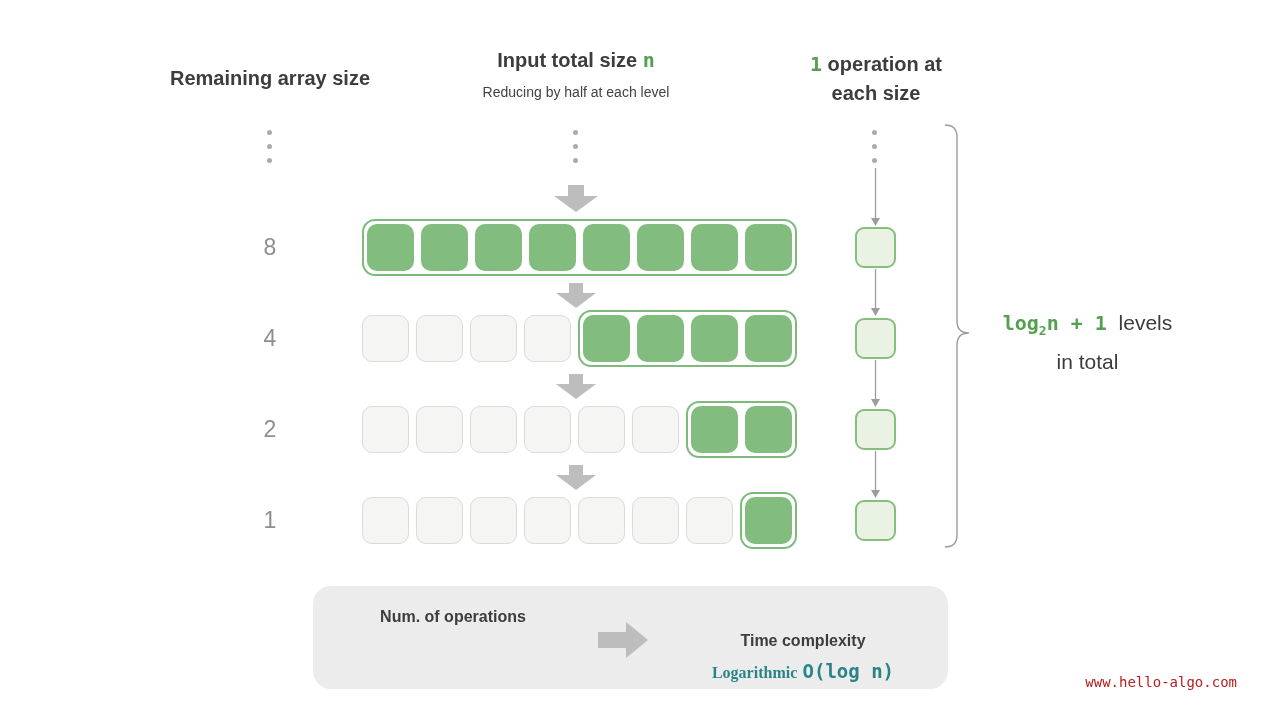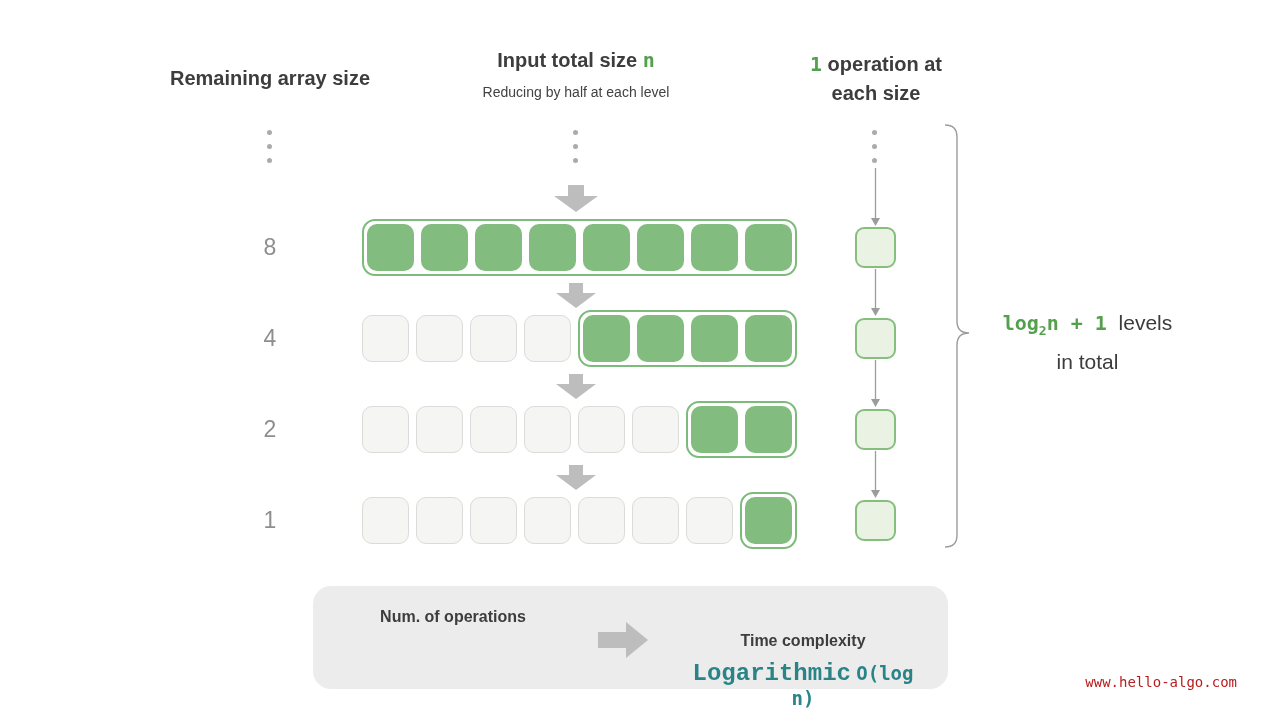--- a/index.html
+++ b/index.html
@@ -183,21 +183,21 @@
     <div class="sum-col" style="left:40px;top:22px;width:200px;">
       <div class="sum-title">Num. of operations</div>
     </div>
     <svg style="position:absolute;left:285px;top:36px;" width="50" height="36" viewBox="0 0 50 36">
       <rect x="0" y="10" width="28" height="16" fill="#bdbdbd"></rect>
       <polygon points="28,0 50,18 28,36" fill="#bdbdbd"></polygon>
     </svg>
     <div class="sum-col" style="left:370px;top:22px;width:240px;margin-top:24px;">
       <div class="sum-title">Time complexity</div>
       <div class="sum-formula teal">
-        <span style="font-family:Liberation Mono, monospace;font-size:24px;">Logarithmic</span>
+        <span style="font-family:Liberation Serif, serif;font-size:16px;">Logarithmic</span>
         <span class="mono">O(log n)</span>
       </div>
     </div>
   </div>
 
   <div class="abs watermark" style="left:1037px;top:674px;width:200px;">www.hello-algo.com</div>
 
 </div>
 
 </body></html>

